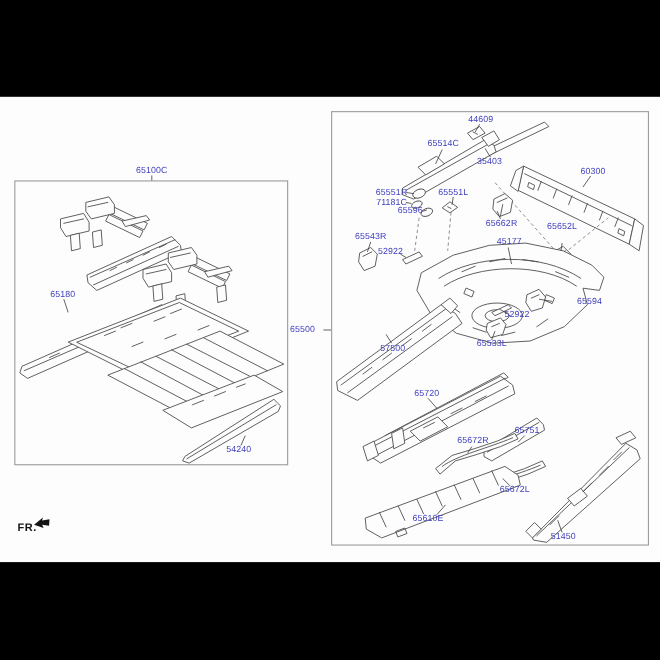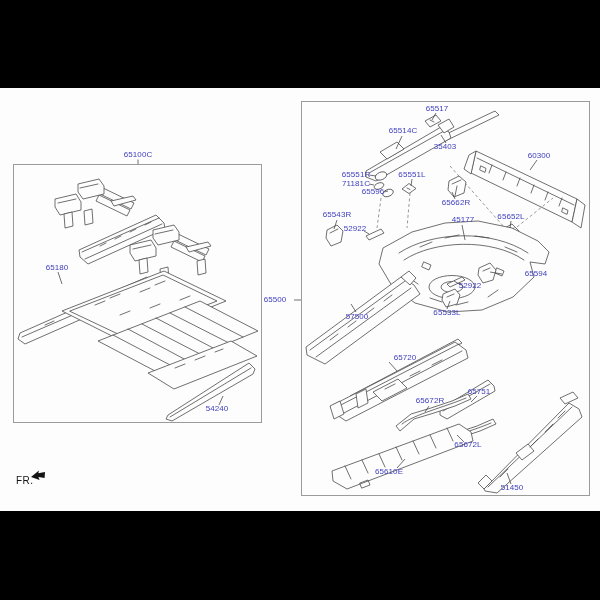--- a/index.html
+++ b/index.html
@@ -14,21 +14,21 @@
   #leftbox{left:13px;top:164px;width:247px;height:257px}
   #rightbox{left:301px;top:101px;width:287px;height:393px}
   svg#art{position:absolute;left:0;top:0}
   .callout{
     position:absolute;transform:translate(-50%,-50%);
     font-size:8px;line-height:8px;color:#4040bf;white-space:nowrap;
     letter-spacing:.1px;
   }
   .fr{
     position:absolute;left:16px;top:476px;font-size:10px;line-height:10px;
-    font-weight:400;color:#141414;letter-spacing:.4px;
+    font-weight:700;color:#141414;letter-spacing:.4px;
   }
   .pt{stroke:#4b4b4b;stroke-width:.8;fill:none;stroke-linejoin:round;stroke-linecap:round}
   .pf{stroke:#4b4b4b;stroke-width:.8;fill:#fdfdfd;stroke-linejoin:round}
   .ld{stroke:#333;stroke-width:.7}
   .dash{stroke:#555;stroke-width:.6;stroke-dasharray:3,2.5;fill:none}
 </style>
 </head>
 <body>
 
 <div class="bar" id="topbar"></div>
@@ -258,37 +258,37 @@
   <g>
     <polygon points="31,477 39,470.5 38.3,473.2 45,472 44.6,478 38.4,477 39.6,480" fill="#141414"></polygon>
   </g>
 </svg>
 
 <div class="callout" style="left:138px;top:155px">65100C</div>
 <div class="callout" style="left:275px;top:300px">65500</div>
 <div class="callout" style="left:57px;top:268px">65180</div>
 <div class="callout" style="left:217px;top:409px">54240</div>
 
-<div class="callout" style="left:437px;top:109px">65517</div>
+<div class="callout" style="left:437px;top:109px">44609</div>
 <div class="callout" style="left:403px;top:131px">65514C</div>
 <div class="callout" style="left:445px;top:147px">35403</div>
 <div class="callout" style="left:539px;top:156px">60300</div>
 <div class="callout" style="left:356px;top:175px">65551R</div>
 <div class="callout" style="left:412px;top:175px">65551L</div>
 <div class="callout" style="left:356px;top:184px">71181C</div>
 <div class="callout" style="left:373px;top:192px">65596</div>
 <div class="callout" style="left:456px;top:203px">65662R</div>
 <div class="callout" style="left:337px;top:215px">65543R</div>
 <div class="callout" style="left:355px;top:229px">52922</div>
 <div class="callout" style="left:463px;top:220px">45177</div>
-<div class="callout" style="left:511px;top:217px">65652L</div>
+<div class="callout" style="left:511px;top:206px">65652L</div>
 <div class="callout" style="left:536px;top:274px">65594</div>
 <div class="callout" style="left:470px;top:286px">52922</div>
 <div class="callout" style="left:447px;top:313px">65533L</div>
 <div class="callout" style="left:357px;top:317px">57500</div>
-<div class="callout" style="left:405px;top:358px">65720</div>
+<div class="callout" style="left:388px;top:358px">65720</div>
 <div class="callout" style="left:479px;top:392px">65751</div>
 <div class="callout" style="left:430px;top:401px">65672R</div>
 <div class="callout" style="left:468px;top:445px">65672L</div>
 <div class="callout" style="left:389px;top:472px">65610E</div>
 <div class="callout" style="left:512px;top:488px">51450</div>
 
 <div class="fr">FR.</div>
 
 </body></html>

